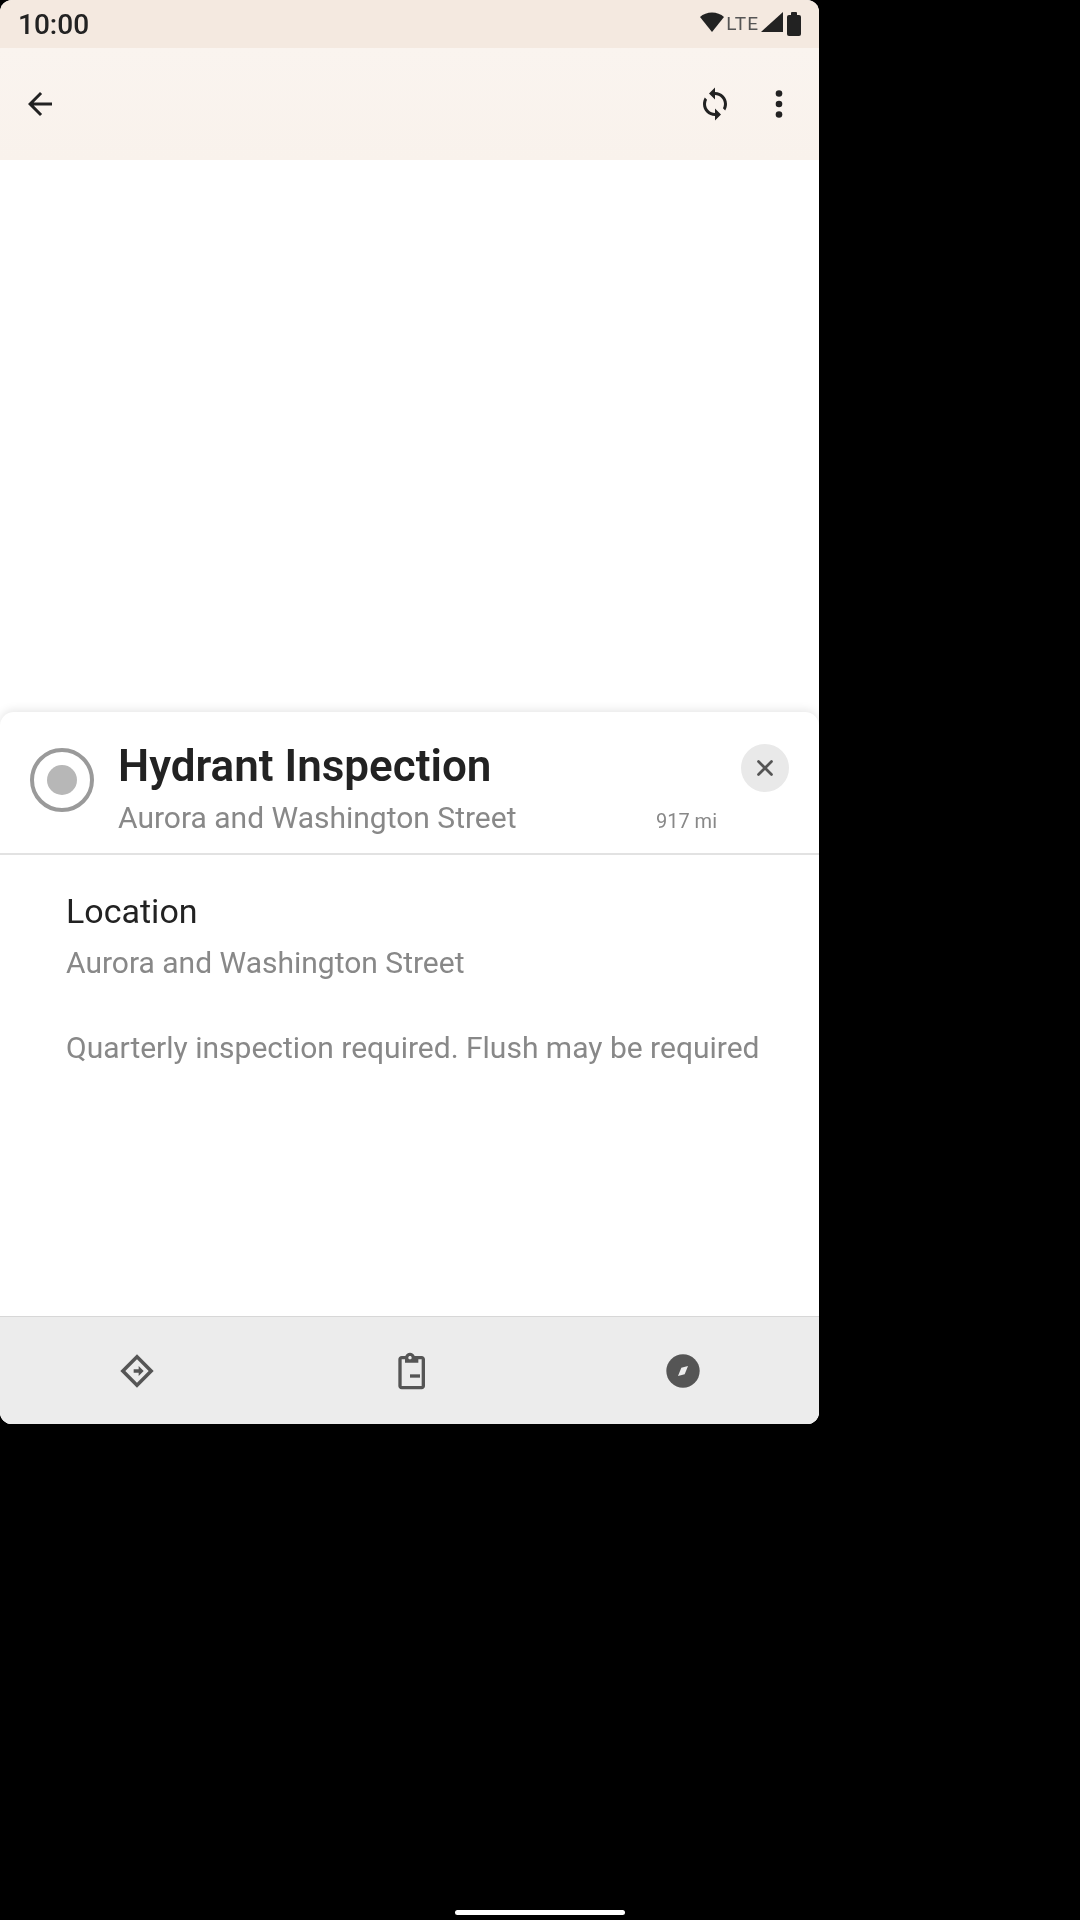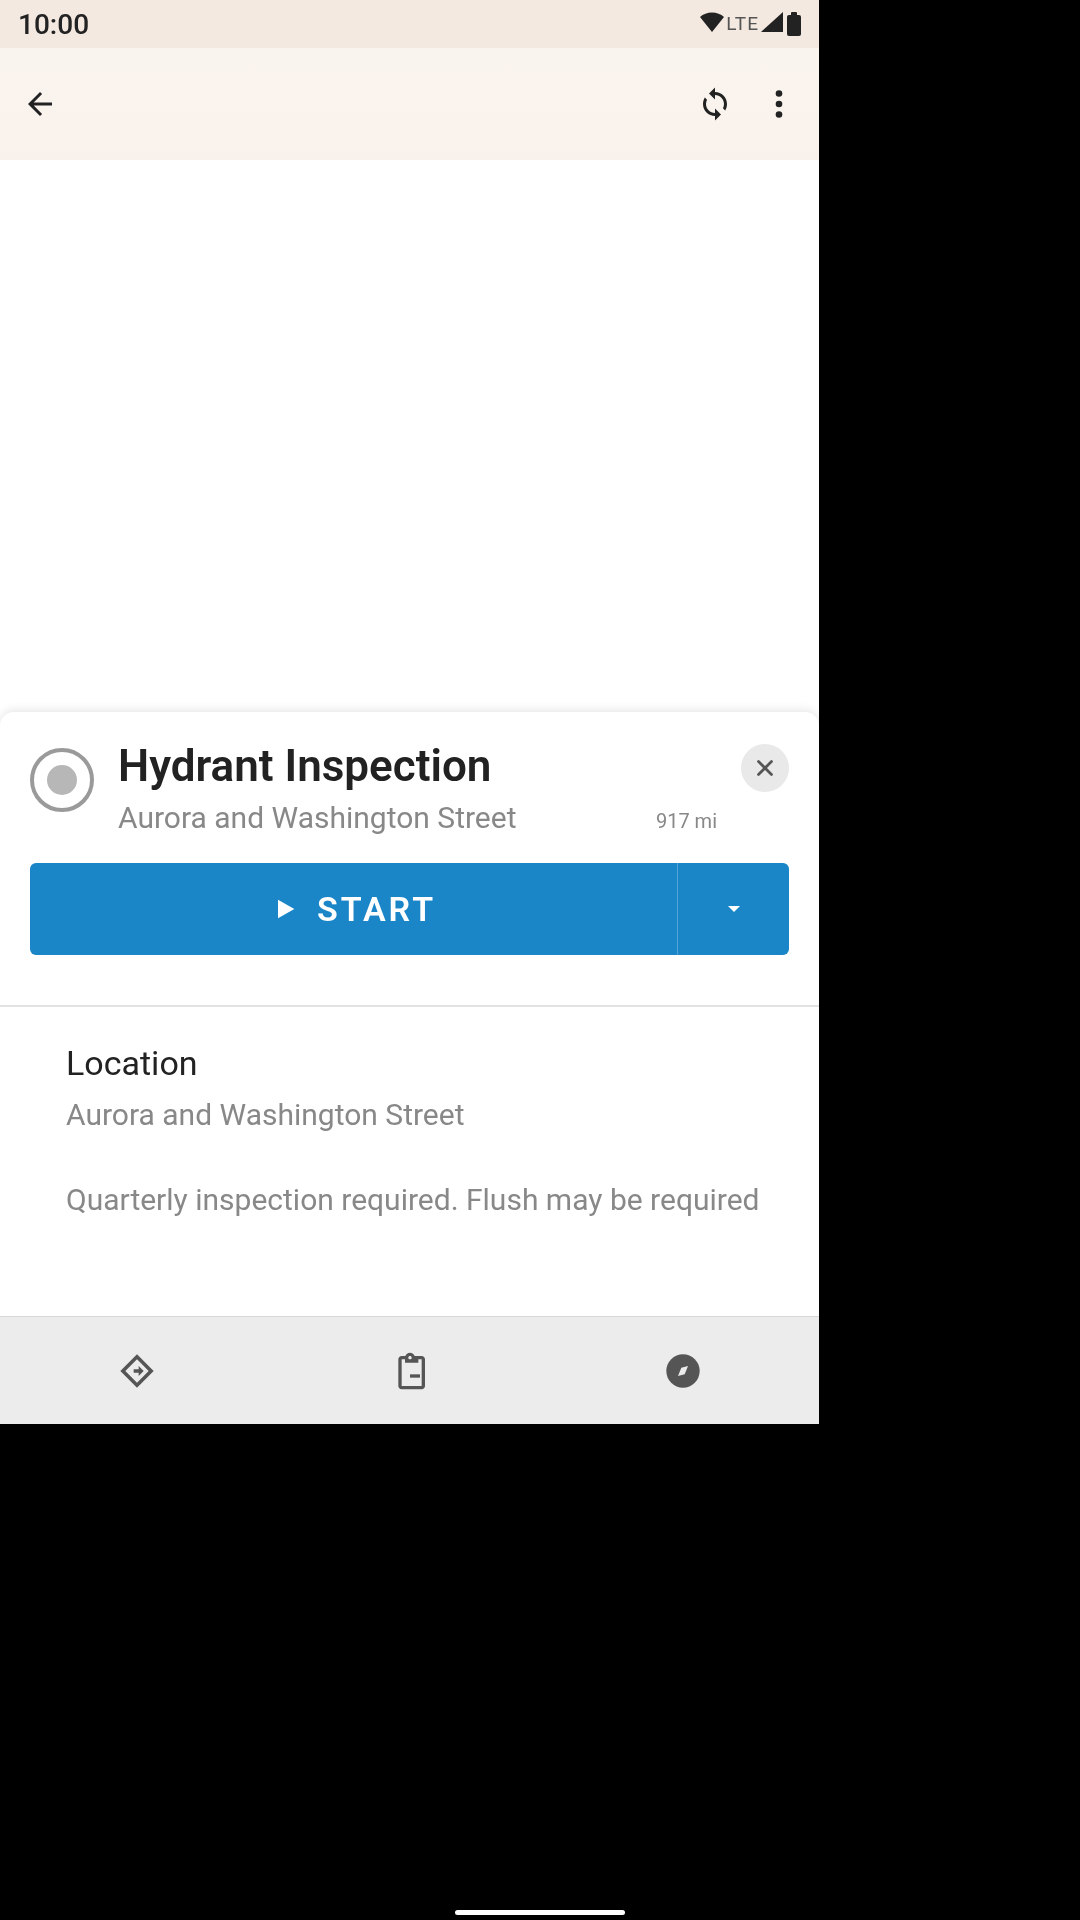--- a/index.html
+++ b/index.html
@@ -1,17 +1,17 @@
 <!DOCTYPE html>
 <html><head>
 <meta charset="utf-8">
 <style>
 * { margin:0; padding:0; box-sizing:border-box; font-family:-apple-system,BlinkMacSystemFont,"Segoe UI",Roboto,sans-serif; }
 html,body { width:819px; height:1440px; background:#000; overflow:hidden; }
-.viewport { width:819px; height:1424px; background:#fff; position:relative; overflow:hidden; }
+.viewport { width:819px; height:1424px; background:#fff; position:relative; overflow:hidden;border-radius:12px; }
 
 
 .status-bar { height:48px; display:flex; justify-content:space-between; align-items:center; padding:0 18px; background:#f4e9e0; font-size:28px; font-weight:500; color:#222; }
 .status-right { display:flex; gap:4px; }
 .status-right svg { display:block; }
 .lte { font-size:19px; letter-spacing:1px; font-weight:400; margin:0 -2px; color:#555; }
 
 
 .app-bar { height:112px; display:flex; align-items:center; padding:0 8px; background:linear-gradient(#faf4ef,#f9f2ec); }
 .app-bar .spacer { flex:1; }
@@ -193,33 +193,20 @@
           <div class="card-distance">917 mi</div>
         </div>
       </div>
       <div class="close-btn">
         <svg viewBox="0 0 24 24">
             <path d="M18 6L6 18M6 6l12 12" stroke="#555" stroke-width="2.5" stroke-linecap="round"></path>
           </svg>
       </div>
     </div>
 
-    <div class="start-row">
-      <div class="start-btn">
-        <svg viewBox="0 0 24 24">
-            <path d="M6 4l14 8-14 8z"></path>
-          </svg>
-        <span class="start-label">START</span>
-      </div>
-      <div class="start-dd">
-        <svg viewBox="0 0 24 24">
-            <path d="M6 9l6 6 6-6z"></path>
-          </svg>
-      </div>
-    </div>
 
     <div class="hr"></div>
 
     <div class="detail-section">
       <div class="detail-label">Location</div>
       <div class="detail-value">Aurora and Washington Street</div>
     </div>
 
     <div class="detail-section" style="padding-top:20px;">
       <div class="detail-value">Quarterly inspection required. Flush may be required</div>

